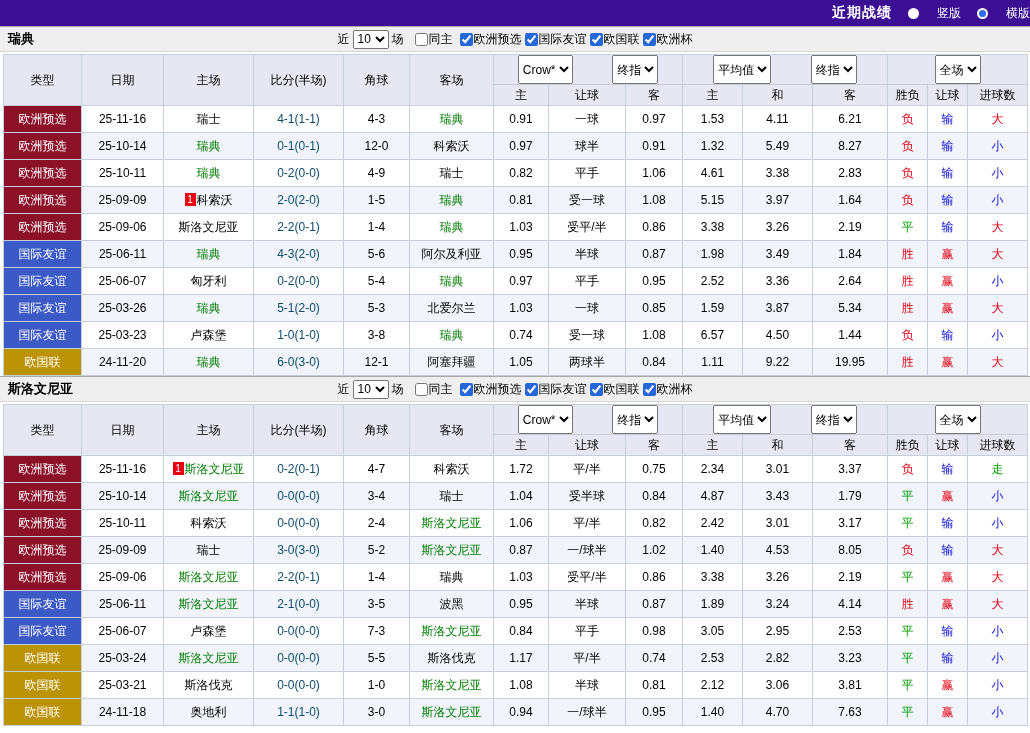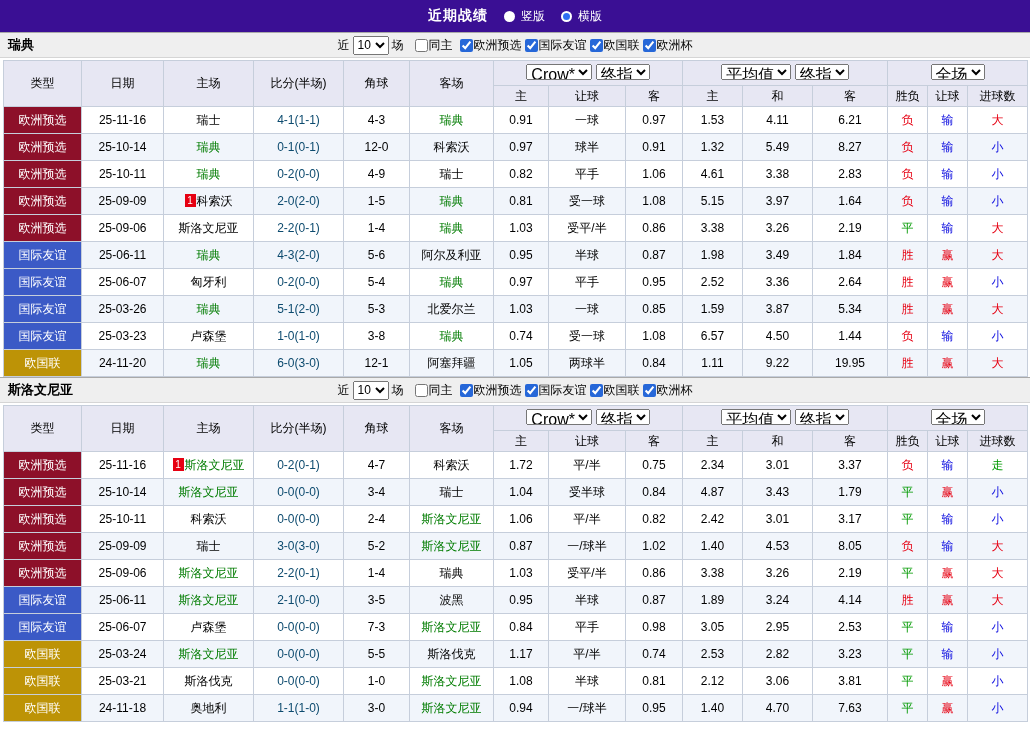--- a/index.html
+++ b/index.html
@@ -1,19 +1,19 @@
 <!DOCTYPE html>
 <html><head>
 <meta charset="utf-8">
 <style>
   html,body{margin:0;padding:0;}
   body{width:1030px;background:#fff;font-family:"Liberation Sans","DejaVu Sans",sans-serif;font-size:12px;color:#000;}
-  .topbar{height:32px;background:#3a0f94;display:flex;align-items:center;justify-content:center;gap:16px;}
+  .topbar{height:26px;background:#3a0f94;display:flex;align-items:center;justify-content:flex-end;gap:16px;}
   .topbar .title{color:#fff;font-weight:bold;font-size:14px;letter-spacing:1px;}
-  .radio-label{display:inline-flex;align-items:center;gap:6px;color:#fff;cursor:pointer;font-size:12px;}
+  .radio-label{display:inline-flex;align-items:center;gap:18px;color:#fff;cursor:pointer;font-size:12px;}
   .radio{width:11px;height:11px;border-radius:50%;background:#fff;position:relative;display:inline-block;}
   .radio.checked::after{content:"";position:absolute;left:2px;top:2px;width:7px;height:7px;border-radius:50%;background:#2f6ef2;}
   .sec-header{height:24px;background:#efefef;border-top:1px solid #a9a9a9;border-bottom:1px solid #d5d5d5;position:relative;display:flex;align-items:center;}
   .team-title{position:absolute;left:8px;font-weight:bold;font-size:13px;}
   .controls{margin:0 auto;display:flex;align-items:center;gap:3px;}
   .controls select{font-size:12px;height:19px;}
   .controls label{display:inline-flex;align-items:center;cursor:pointer;}
   .controls input[type=checkbox]{width:13px;height:13px;margin:0 1px 0 0;accent-color:#2667d8;}
   .gap-l{margin-left:8px;margin-right:4px;}
   table{border-collapse:collapse;table-layout:fixed;width:1024px;margin:2px 3px 0 3px;}
@@ -21,21 +21,21 @@
   thead th{background:#e7e7f3;font-weight:normal;}
   tr.h1 th{height:24px;}
   tr.h2 th{height:20px;}
   tbody td{height:26px;}
   tbody tr:nth-child(even) td{background:#f1f5fb;}
   td.c-type{color:#fff;}
   td.score{color:#0c4a6e;}
   td.focus{color:#007c00;}
   .badge{display:inline-block;background:#e60012;color:#fff;font-size:10px;line-height:13px;width:11px;height:13px;margin-right:1px;vertical-align:1px;}
   .summary{height:22px;line-height:22px;text-align:center;color:#e60012;}
-  .hsel select{font-size:16px;height:16px;margin:0 0;}
+  .hsel select{font-size:12px;height:29px;margin:0 18px;}
 </style>
 </head>
 <body>
 
 <div class="topbar">
   <span class="title">近期战绩</span>
   <label class="radio-label">
     <span class="radio"></span>
     <span>竖版</span>
   </label>

